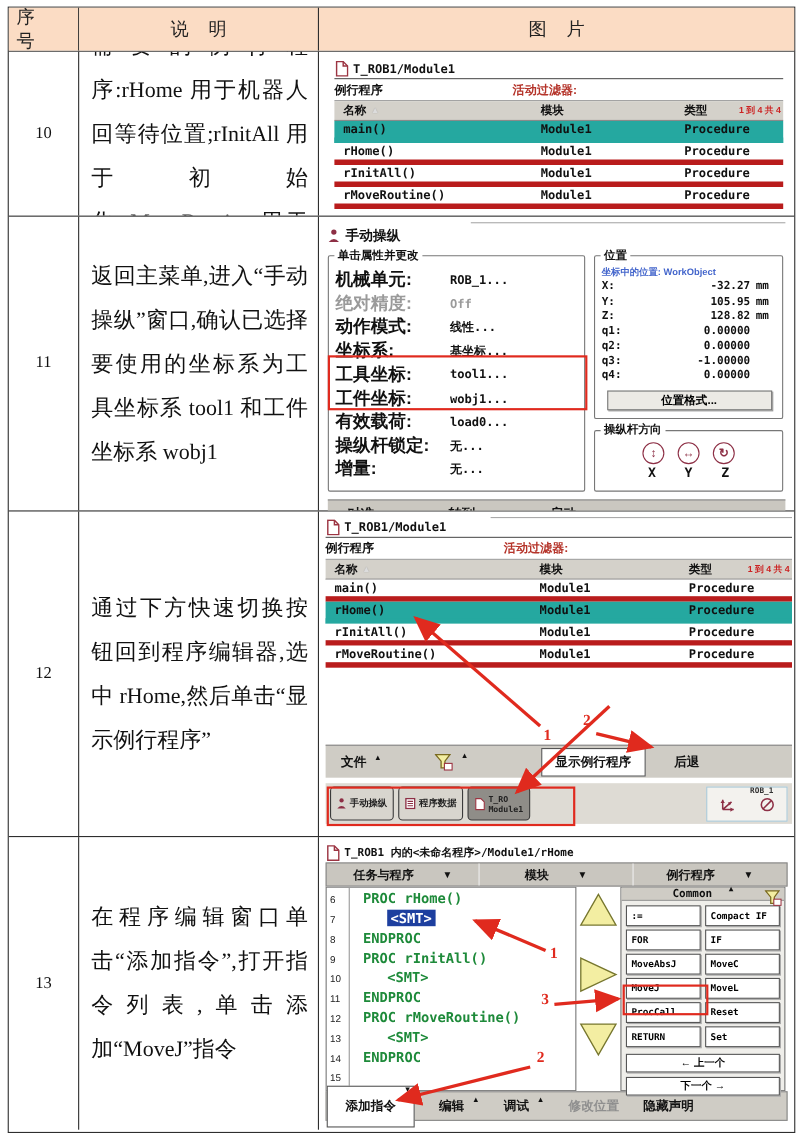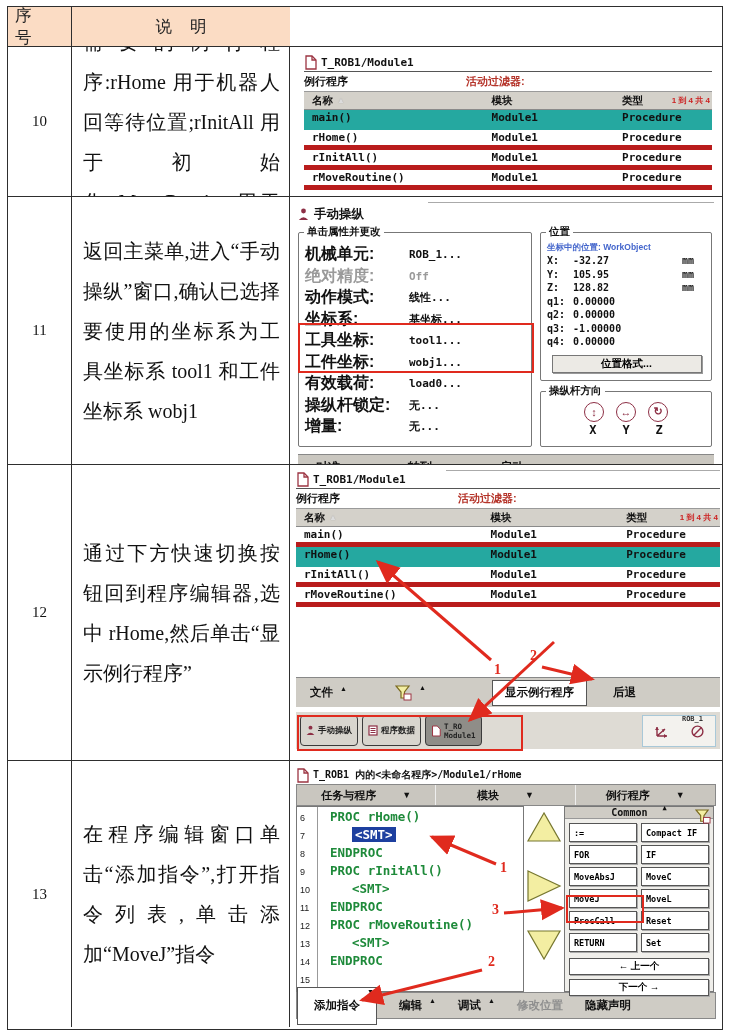--- a/index.html
+++ b/index.html
@@ -50,22 +50,22 @@
 .glabel{position:absolute;top:-8px;left:5px;background:#fff;font-weight:bold;font-size:10.5px;padding:0 3px;white-space:nowrap}
 .j-left{width:234px;padding:11px 4px 2px 6px}
 .prow{display:flex;height:21.5px;align-items:center}
 .pl{width:104px;font-weight:bold;font-size:16px}
 .pv{font:bold 11px "DejaVu Sans Mono",monospace}
 .prow.dim .pl,.prow.dim .pv{color:#9a9a9a;font-weight:bold}
 .j-right{width:172px;margin-left:8px;display:flex;flex-direction:column}
 .posbox{padding:9px 5px 4px 6px}
 .coordline{font-size:8.5px;color:#4466cc;font-weight:bold;height:12px;white-space:nowrap}
 .posrow{display:grid;grid-template-columns:26px 1fr 24px;align-items:center;height:13.5px;font:bold 10px "DejaVu Sans Mono",monospace}
-.posrow .v{}
-.posrow .u{text-align:left;padding-right:2px}
+.posrow .v{text-align:right}
+.posrow .u{text-align:center;padding-right:2px}
 .fmtbtn{margin:6px auto 3px;display:block;width:150px;height:18px;background:#eceae5;border:1px solid #777;box-shadow:1px 1px 0 #999;font-weight:bold;font-size:10.5px;font-family:"Liberation Sans",sans-serif}
 .joybox{margin-top:10px;padding:10px 4px 4px;height:56px}
 .joyrow{display:flex;justify-content:center;gap:12px}
 .jc{width:20px;height:20px;border:1.6px solid #8d2f45;border-radius:50%;color:#8d2f45;display:flex;align-items:center;justify-content:center;font-size:11px;font-weight:bold}
 .joylbl{display:flex;justify-content:center;gap:26px;font:bold 12px "DejaVu Sans Mono",monospace;margin-top:1px}
 .j-bottom{margin-top:7px;height:27px;background:#cac7c0;border-top:1px solid #888;display:flex;align-items:center;gap:58px;padding-left:18px;font-weight:bold;font-size:12px}
 
 .pe-title{display:flex;align-items:center;gap:4px;height:18px;font:bold 10px "DejaVu Sans Mono",monospace}
 .pe-tabs{display:grid;grid-template-columns:1fr 1fr 1fr;height:22px;background:#c9c6bf;border:1px solid #888}
 .pe-tab{display:flex;align-items:center;justify-content:center;gap:26px;font-weight:bold;font-size:11px;border-right:1px solid #eee}
@@ -95,20 +95,21 @@
 .icn{display:inline-flex;align-items:center;justify-content:center}
 </style>
 </head>
 <body>
 
 <div class="page">
 
   <div class="hrow">
     <div class="c th">序 号</div>
     <div class="c th">说 明</div>
+    <div class="c th">图 片</div>
   </div>
 
   <div class="trow" style="height:150px">
     <div class="c num">10</div>
     <div class="c desc">
         <span>按照右图所示建立所需要的例行程序:rHome 用于机器人回等待位置;rInitAll 用于初始化;rMoveRoutine 用于存放直线运动</span>
       </div>
     <div class="c">
       <div class="shot" style="left:14px;top:6px;width:408px;height:140px">
         <div class="sa-title">

